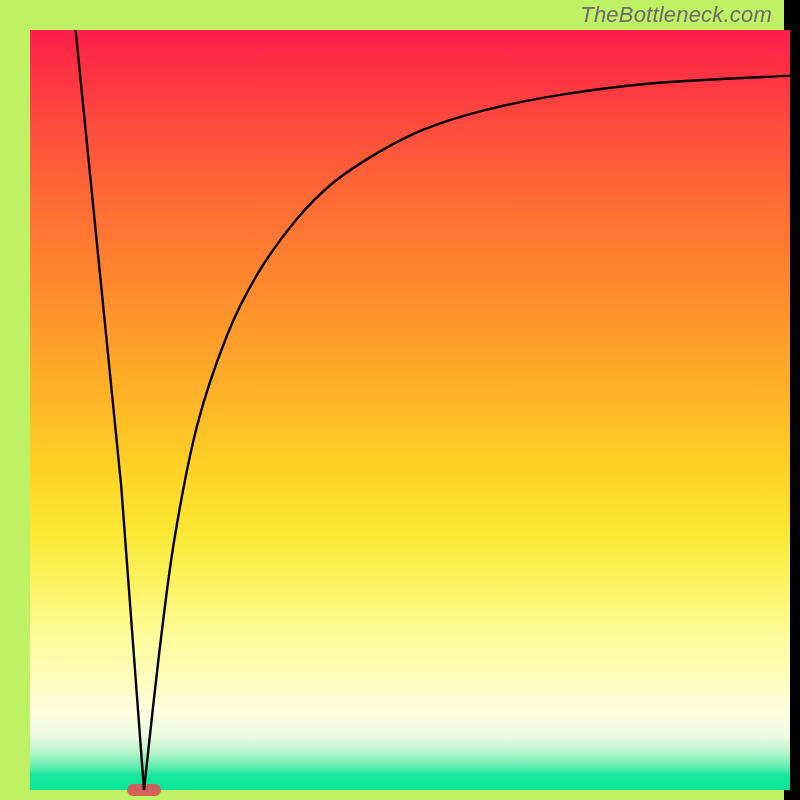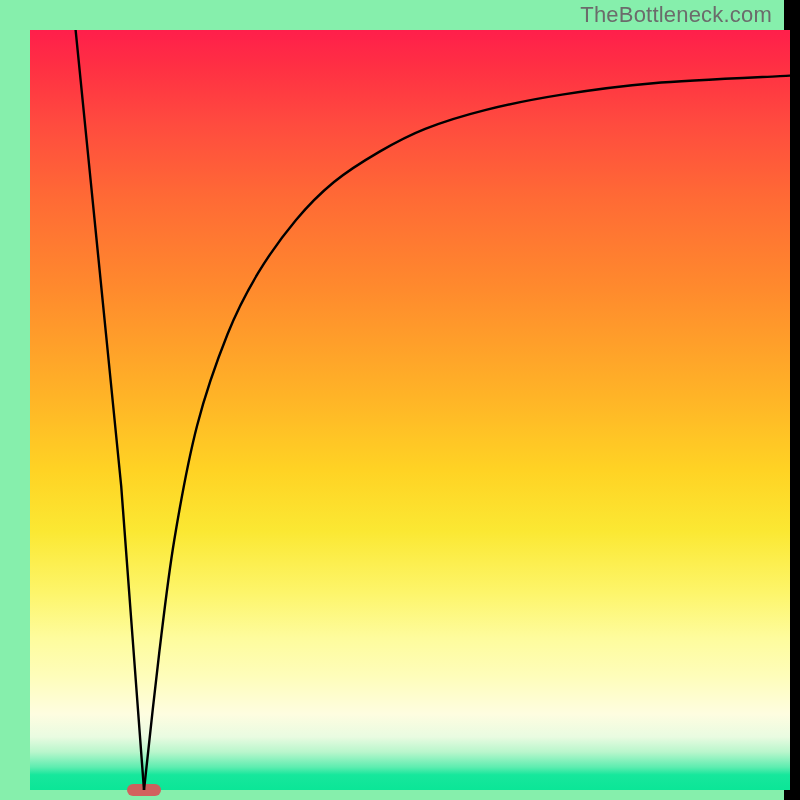--- a/index.html
+++ b/index.html
@@ -8,21 +8,22 @@
     width: 800px;
     height: 800px;
     overflow: hidden;
     background: #000;
     font-family: Arial, Helvetica, sans-serif;
   }
   .frame {
     position: relative;
     width: 784px;
     height: 800px;
-    background: #86efac;
+    background: #bef264;
+    font-style: italic;
   }
   .watermark {
     position: absolute;
     top: 2px;
     right: 12px;
     color: #6b6b6b;
     font-size: 22px;
     font-weight: 500;
     letter-spacing: 0.2px;
     z-index: 30;

